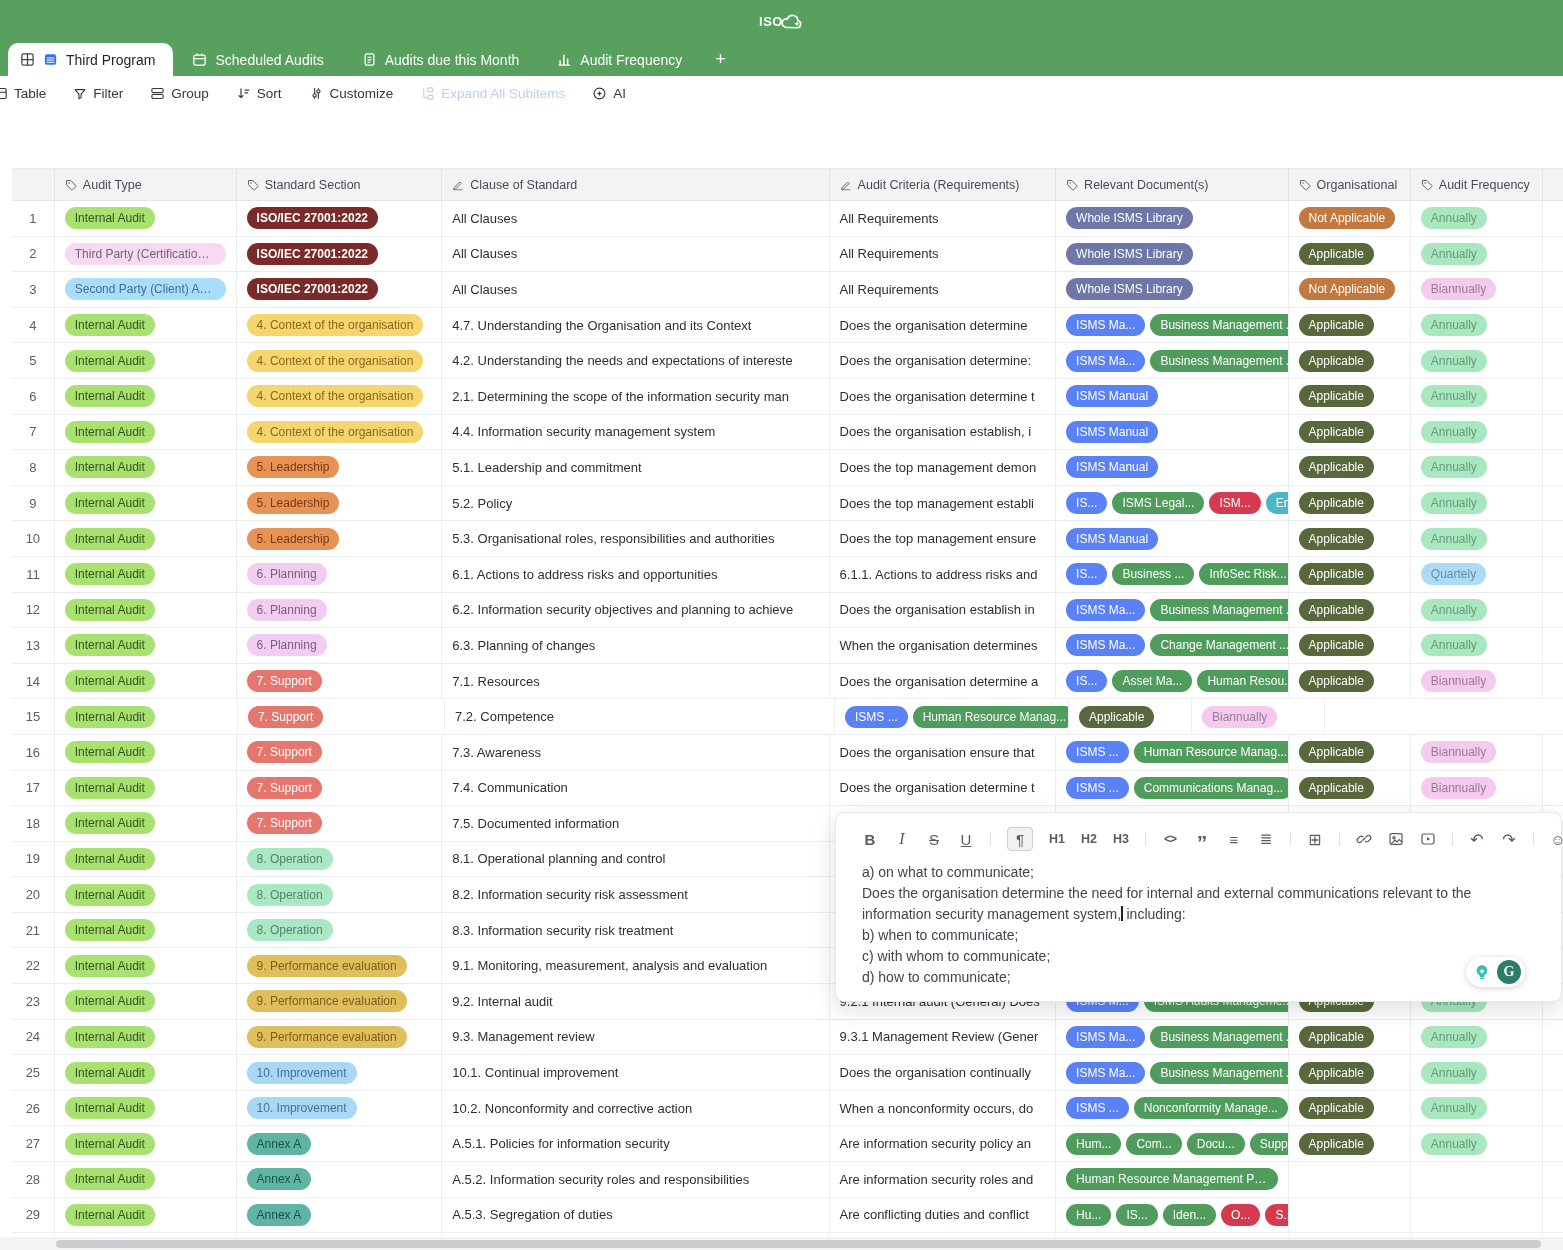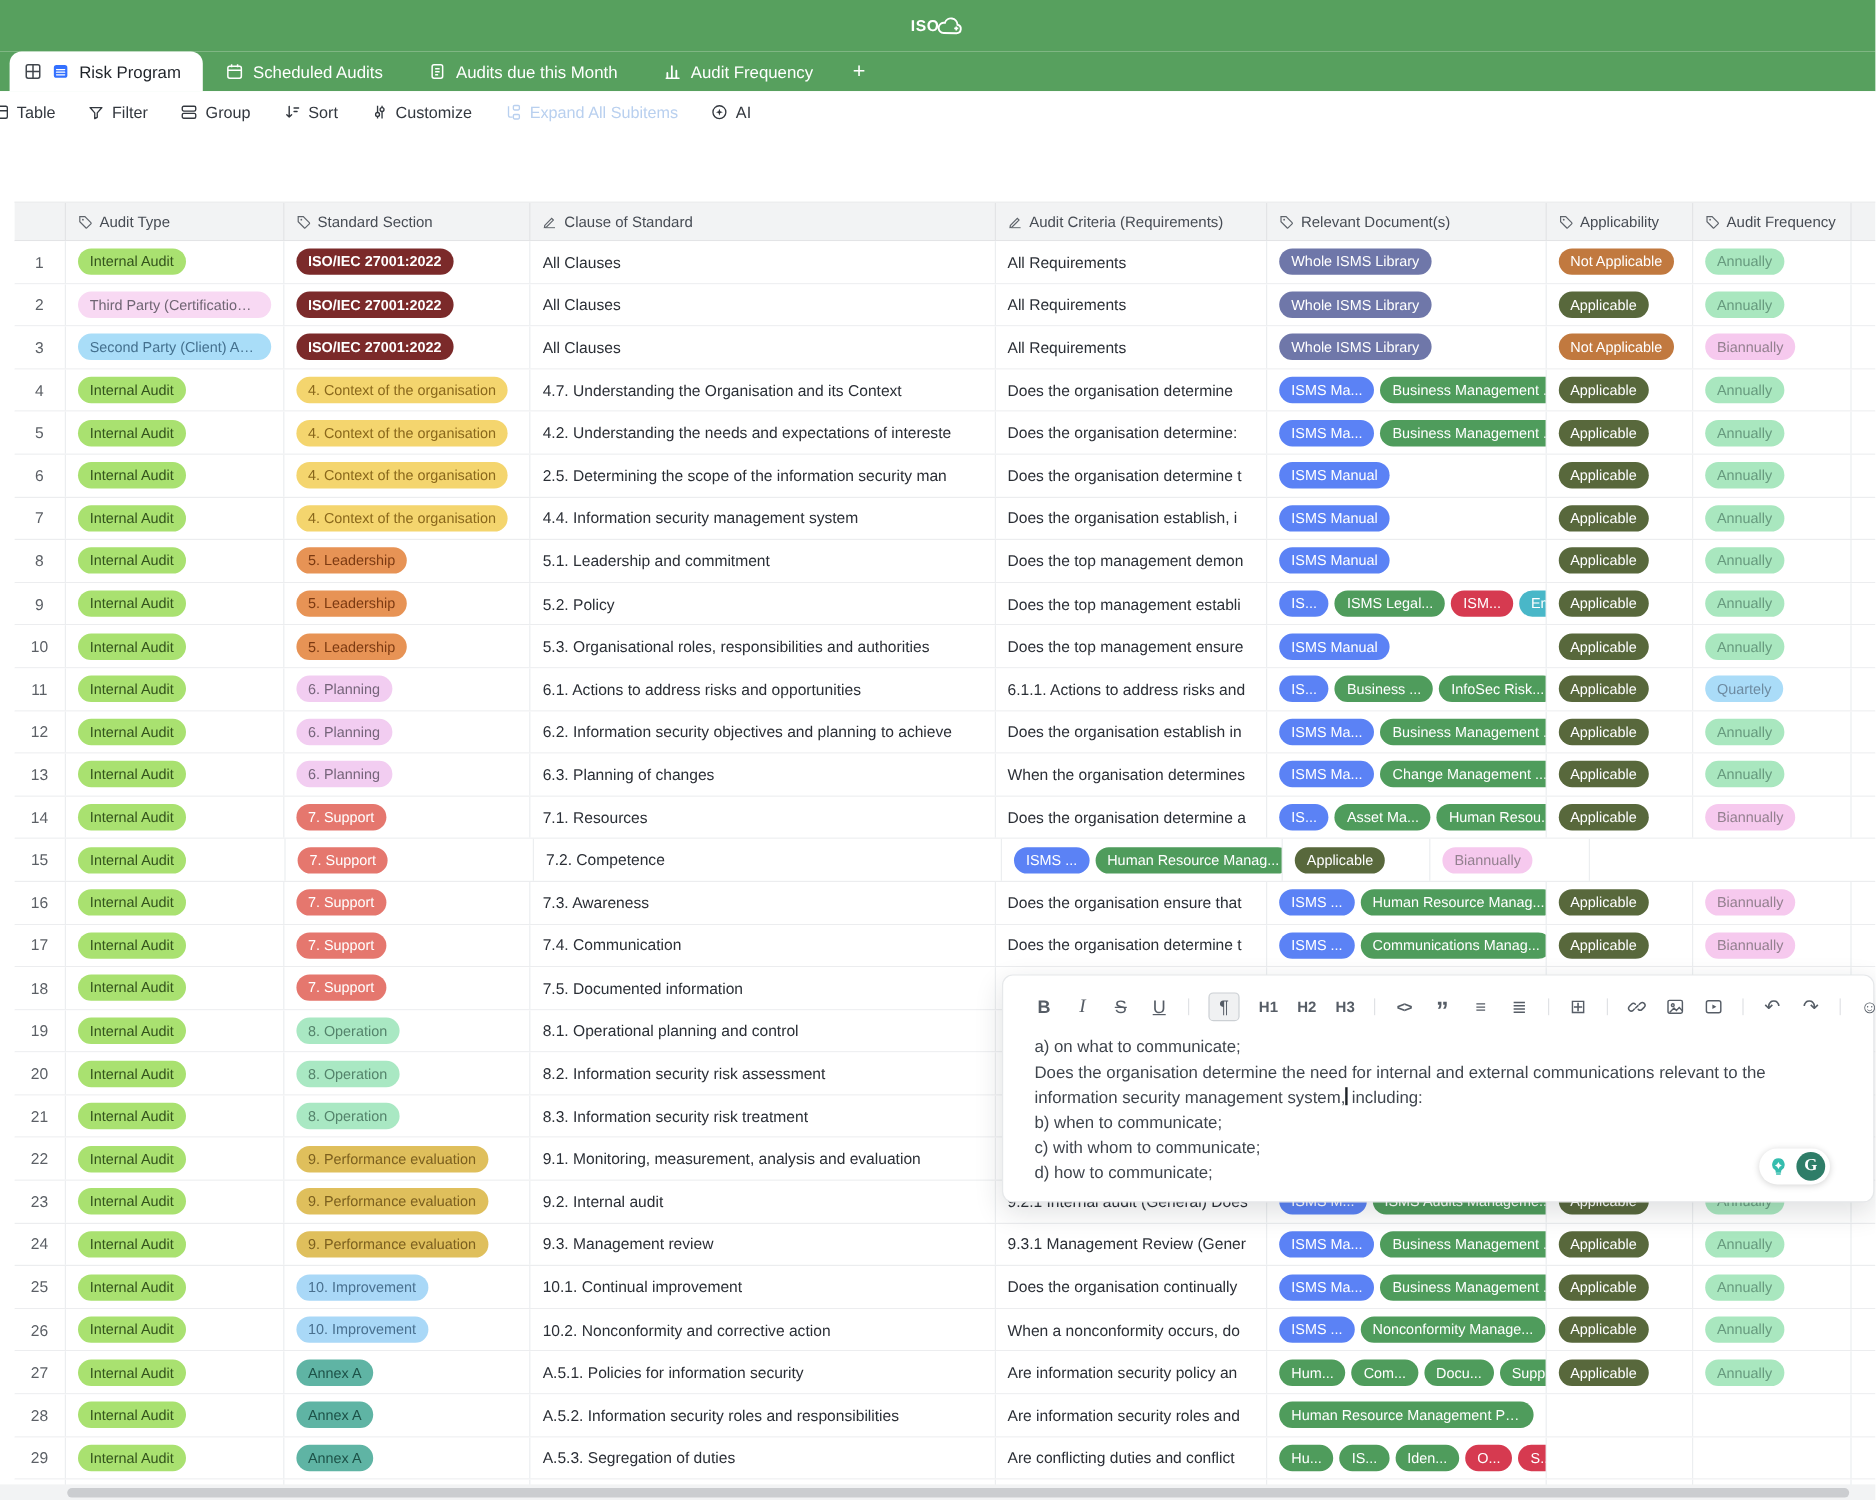--- a/index.html
+++ b/index.html
@@ -86,21 +86,21 @@
 <div class="tabstrip">
   <div class="tab-active">
     <svg width="15" height="15" viewBox="0 0 24 24" fill="none" stroke="#41464d" stroke-width="2">
         <rect x="3" y="3" width="18" height="18" rx="2.5"></rect>
         <path d="M3 12h18M12 3v18"></path>
       </svg>
     <svg width="15" height="15" viewBox="0 0 24 24">
         <rect x="3" y="3.5" width="18" height="17" rx="3.5" fill="#3370ff"></rect>
         <path d="M6.5 9.5h11M6.5 13h11M6.5 16.5h11" stroke="#ffffff" stroke-width="1.6" stroke-linecap="round"></path>
       </svg>
-    <span>Risk Program</span>
+    <span>Third Program</span>
   </div>
   <div class="tab">
     <svg width="15" height="15" viewBox="0 0 24 24" fill="none" stroke="#ffffff" stroke-width="2">
         <rect x="3" y="5" width="18" height="16" rx="2.5"></rect>
         <path d="M3 10.5h18M8 2.5v4M16 2.5v4"></path>
       </svg>
     <span>Scheduled Audits</span>
   </div>
   <div class="tab">
     <svg width="15" height="15" viewBox="0 0 24 24" fill="none" stroke="#ffffff" stroke-width="2">
@@ -211,21 +211,21 @@
           <path d="M3 3h8.5L21.5 13a1.5 1.5 0 0 1 0 2.1l-6.4 6.4a1.5 1.5 0 0 1-2.1 0L3 11.5z"></path>
           <circle cx="8.2" cy="8.2" r="1.5" fill="#5f646b" stroke="none"></circle>
         </svg>
       <span>Relevant Document(s)</span>
       </div>
     <div class="hcell" style="width:123px">
       <svg width="12" height="12" viewBox="0 0 24 24" fill="none" stroke="#5f646b" stroke-width="2">
           <path d="M3 3h8.5L21.5 13a1.5 1.5 0 0 1 0 2.1l-6.4 6.4a1.5 1.5 0 0 1-2.1 0L3 11.5z"></path>
           <circle cx="8.2" cy="8.2" r="1.5" fill="#5f646b" stroke="none"></circle>
         </svg>
-      <span>Applicability</span>
+      <span>Organisational</span>
       </div>
     <div class="hcell" style="width:133px">
       <svg width="12" height="12" viewBox="0 0 24 24" fill="none" stroke="#5f646b" stroke-width="2">
           <path d="M3 3h8.5L21.5 13a1.5 1.5 0 0 1 0 2.1l-6.4 6.4a1.5 1.5 0 0 1-2.1 0L3 11.5z"></path>
           <circle cx="8.2" cy="8.2" r="1.5" fill="#5f646b" stroke="none"></circle>
         </svg>
       <span>Audit Frequency</span>
       </div>
     <div class="hcell" style="width:10px;border-right:none"></div>
   </div>
@@ -359,21 +359,21 @@
       </div>
       <div class="row">
         <div class="cell num" style="width: 43px;">6</div>
         <div class="cell " style="width: 183px;">
           <span class="pill" style="background: rgb(169, 225, 112); color: rgb(51, 83, 28); font-weight: 400;">Internal Audit</span>
         </div>
         <div class="cell " style="width: 207px;">
           <span class="pill" style="background: rgb(244, 213, 110); color: rgb(138, 104, 28); font-weight: 400;">4. Context of the organisation</span>
         </div>
         <div class="cell textcell" style="width: 390px;">
-          <span>2.5. Determining the scope of the information security man</span>
+          <span>2.1. Determining the scope of the information security man</span>
         </div>
         <div class="cell textcell" style="width: 228px;">
           <span>Does the organisation determine t</span>
         </div>
         <div class="cell docs" style="width: 234px;">
           <span class="pill" style="background: rgb(91, 130, 245); color: rgb(255, 255, 255); font-weight: 500;">ISMS Manual</span>
         </div>
         <div class="cell " style="width: 123px;">
           <span class="pill" style="background: rgb(88, 104, 60); color: rgb(255, 255, 255); font-weight: 500;">Applicable</span>
         </div>

